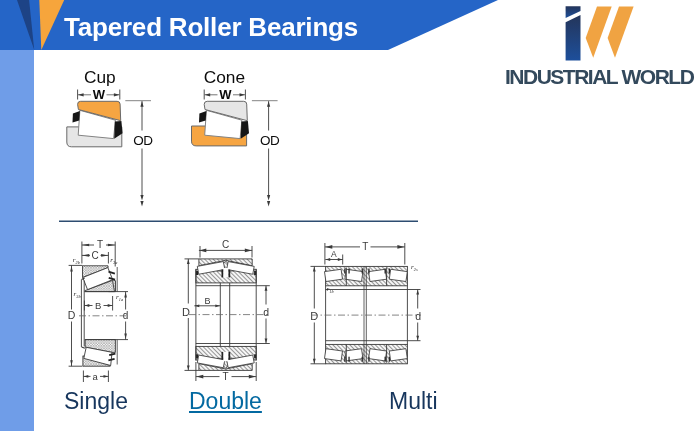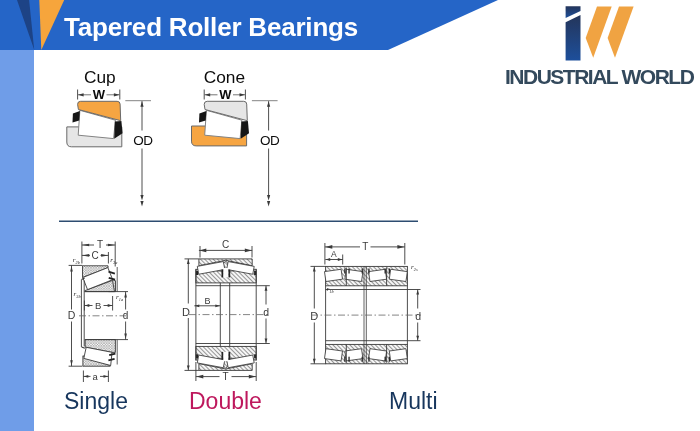--- a/index.html
+++ b/index.html
@@ -297,15 +297,15 @@
 <line x1="407.4" y1="340.7" x2="420.5" y2="340.7" stroke="#3a3a3a" stroke-width="0.9"></line>
 <line x1="417.7" y1="289.5" x2="417.7" y2="308.5" stroke="#3a3a3a" stroke-width="0.9"></line>
 <line x1="417.7" y1="322.5" x2="417.7" y2="340.7" stroke="#3a3a3a" stroke-width="0.9"></line>
 <path d="M417.7,289.9 L416.3,294.5 L419.1,294.5 Z" fill="#3a3a3a"></path>
 <path d="M417.7,340.3 L416.3,335.7 L419.1,335.7 Z" fill="#3a3a3a"></path>
 <text x="418.2" y="320.0" font-family="Liberation Sans, sans-serif" font-size="10.5" fill="#3a3a3a" text-anchor="middle" font-weight="normal">d</text>
 <line x1="311.0" y1="315.1" x2="421.0" y2="315.1" stroke="#666" stroke-width="0.8" stroke-dasharray="7,2.5,1.5,2.5"></line>
   </svg>
 
   <div class="abs" style="left:64px;top:388px;color:#17365d;font-size:23px;">Single</div>
-  <div class="abs" style="left:189px;top:388px;color:#be185d;font-size:23px;">Double</div>
+  <div class="abs" style="left:189px;top:388px;color:#0369a1;font-size:23px;text-decoration:underline;">Double</div>
   <div class="abs" style="left:343px;top:388px;color:#17365d;font-size:23px;margin-left:46px;">Multi</div>
 </div>
 
 </body></html>

